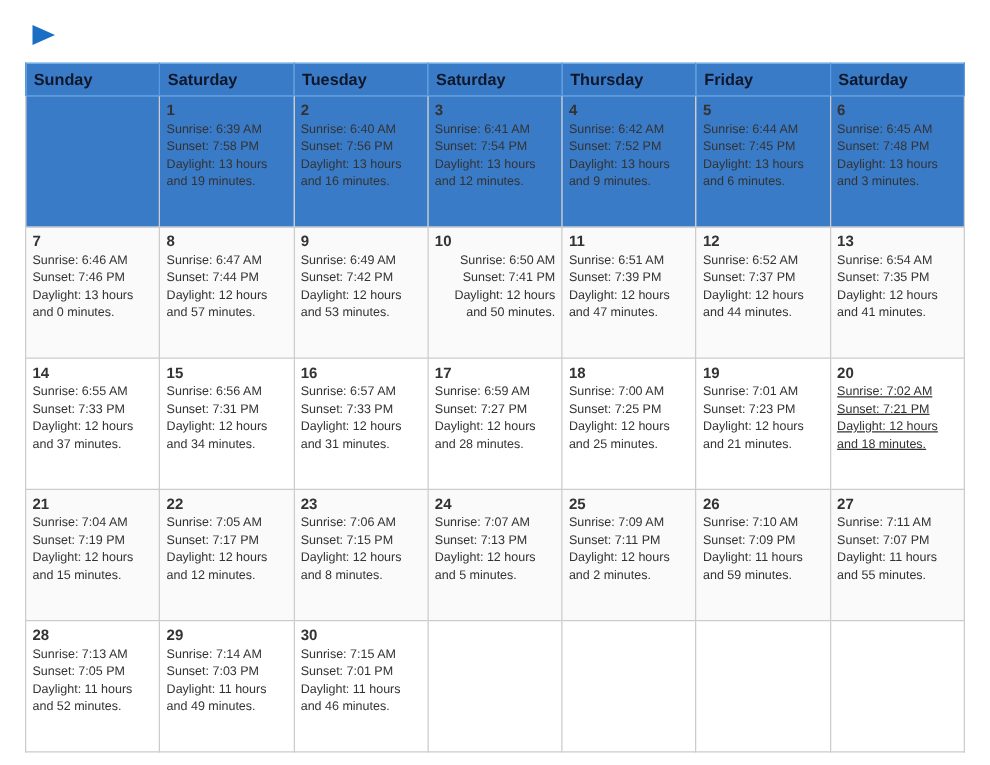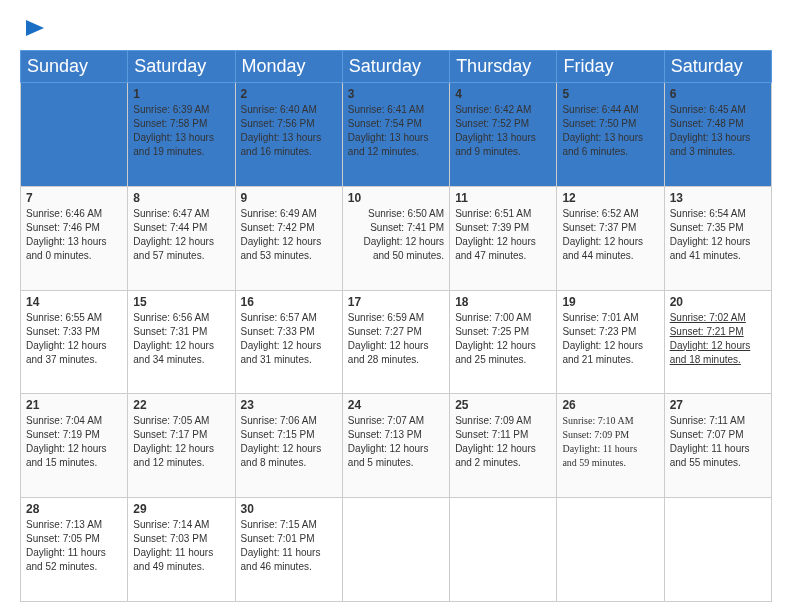--- a/index.html
+++ b/index.html
@@ -61,26 +61,26 @@
     }
     .calendar {
       flex: 1;
       border: 1px solid #ccc;
       border-collapse: collapse;
       width: 100%;
       table-layout: fixed;
     }
     .calendar th {
       background-color: #3a7bc8;
-      color: #ffffff;
+      color: #0f172a;
       text-align: left;
       padding: 5px 6px;
-      font-size: 18px;
+      font-size: 13px;
       border: 1px solid #5a9be0;
-      font-weight: normal;
+      font-weight: bold;
     }
     .calendar td {
       border: 1px solid #ccc;
       vertical-align: top;
       padding: 4px 5px;
       font-size: 10px;
       color: #333;
       height: 90px;
     }
     .day-number {
@@ -124,21 +124,21 @@
       <div class="month-title"></div>
       <div class="subtitle"></div>
     </div>
   </div>
 
   <table class="calendar">
     <thead>
       <tr>
       <th>Sunday</th>
           <th>Saturday</th>
-          <th>Monday</th>
+          <th>Tuesday</th>
           <th>Saturday</th>
           <th>Thursday</th>
           <th>Friday</th>
           <th>Saturday</th>
         </tr>
     </thead>
     <tbody id="calendar-body">
     <tr>
           <td class="empty-cell"></td>
           <td>
@@ -165,21 +165,21 @@
           <td>
             <span class="day-number">4</span>
             <div class="cell-content" style="white-space: pre-wrap;">Sunrise: 6:42 AM
 Sunset: 7:52 PM
 Daylight: 13 hours
 and 9 minutes.</div>
           </td>
           <td>
             <span class="day-number">5</span>
             <div class="cell-content" style="white-space: pre-wrap;">Sunrise: 6:44 AM
-Sunset: 7:50 PM
+Sunset: 7:45 PM
 Daylight: 13 hours
 and 6 minutes.</div>
           </td>
           <td>
             <span class="day-number">6</span>
             <div class="cell-content" style="white-space: pre-wrap;">Sunrise: 6:45 AM
 Sunset: 7:48 PM
 Daylight: 13 hours
 and 3 minutes.</div>
           </td>
@@ -317,21 +317,21 @@
           </td>
           <td>
             <span class="day-number">25</span>
             <div class="cell-content" style="white-space: pre-wrap;">Sunrise: 7:09 AM
 Sunset: 7:11 PM
 Daylight: 12 hours
 and 2 minutes.</div>
           </td>
           <td>
             <span class="day-number">26</span>
-            <div class="cell-content" style="white-space: pre-wrap; font-family: Liberation Serif, serif;">Sunrise: 7:10 AM
+            <div class="cell-content" style="white-space: pre-wrap;">Sunrise: 7:10 AM
 Sunset: 7:09 PM
 Daylight: 11 hours
 and 59 minutes.</div>
           </td>
           <td>
             <span class="day-number">27</span>
             <div class="cell-content" style="white-space: pre-wrap;">Sunrise: 7:11 AM
 Sunset: 7:07 PM
 Daylight: 11 hours
 and 55 minutes.</div>

